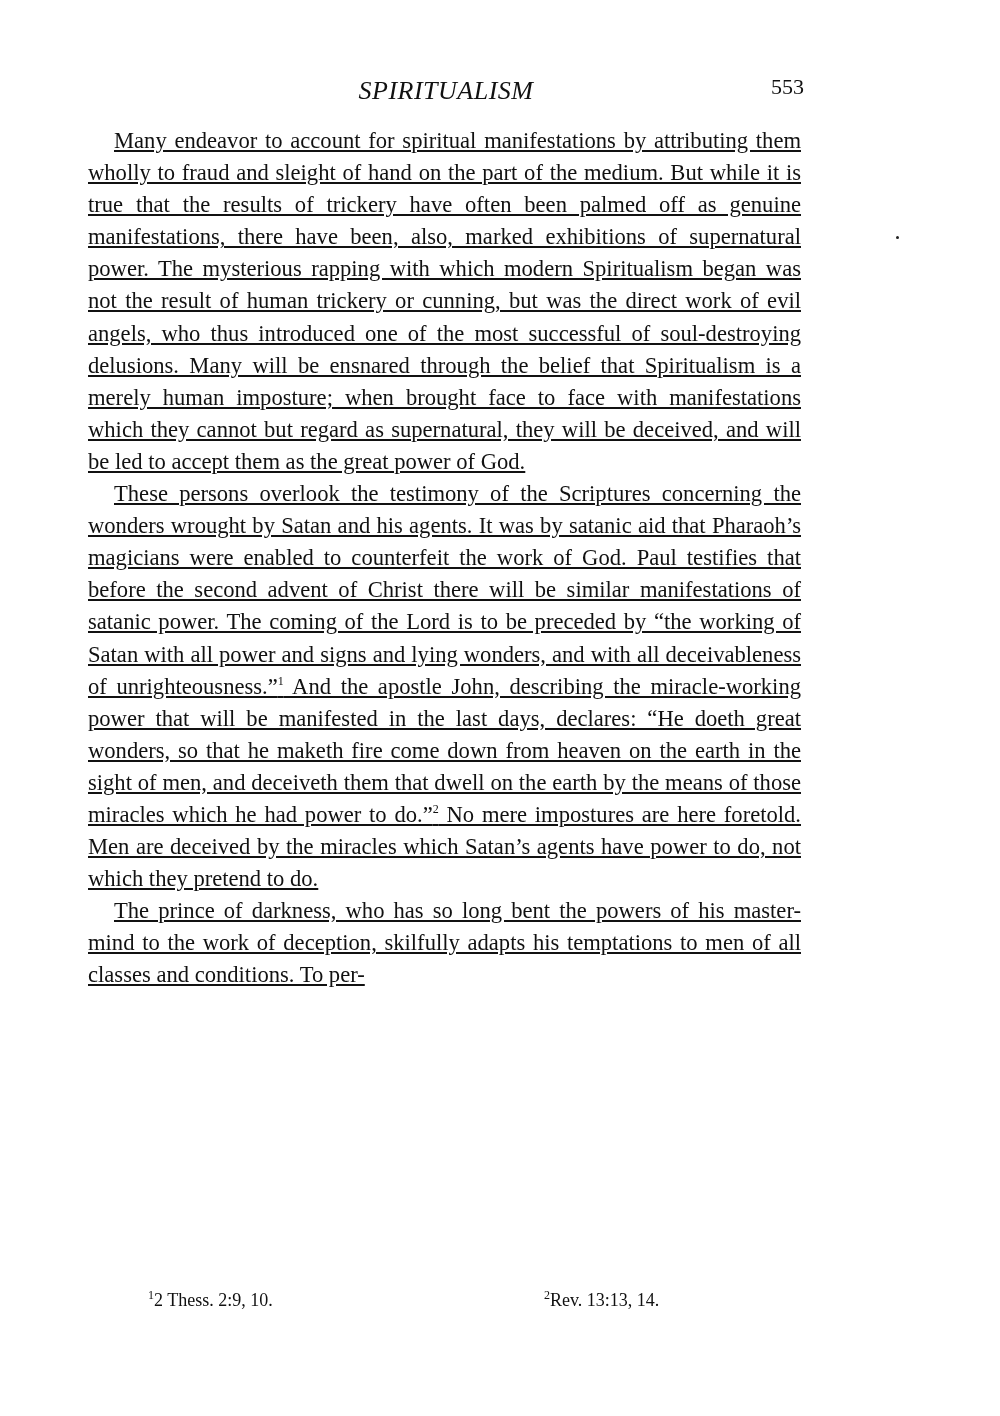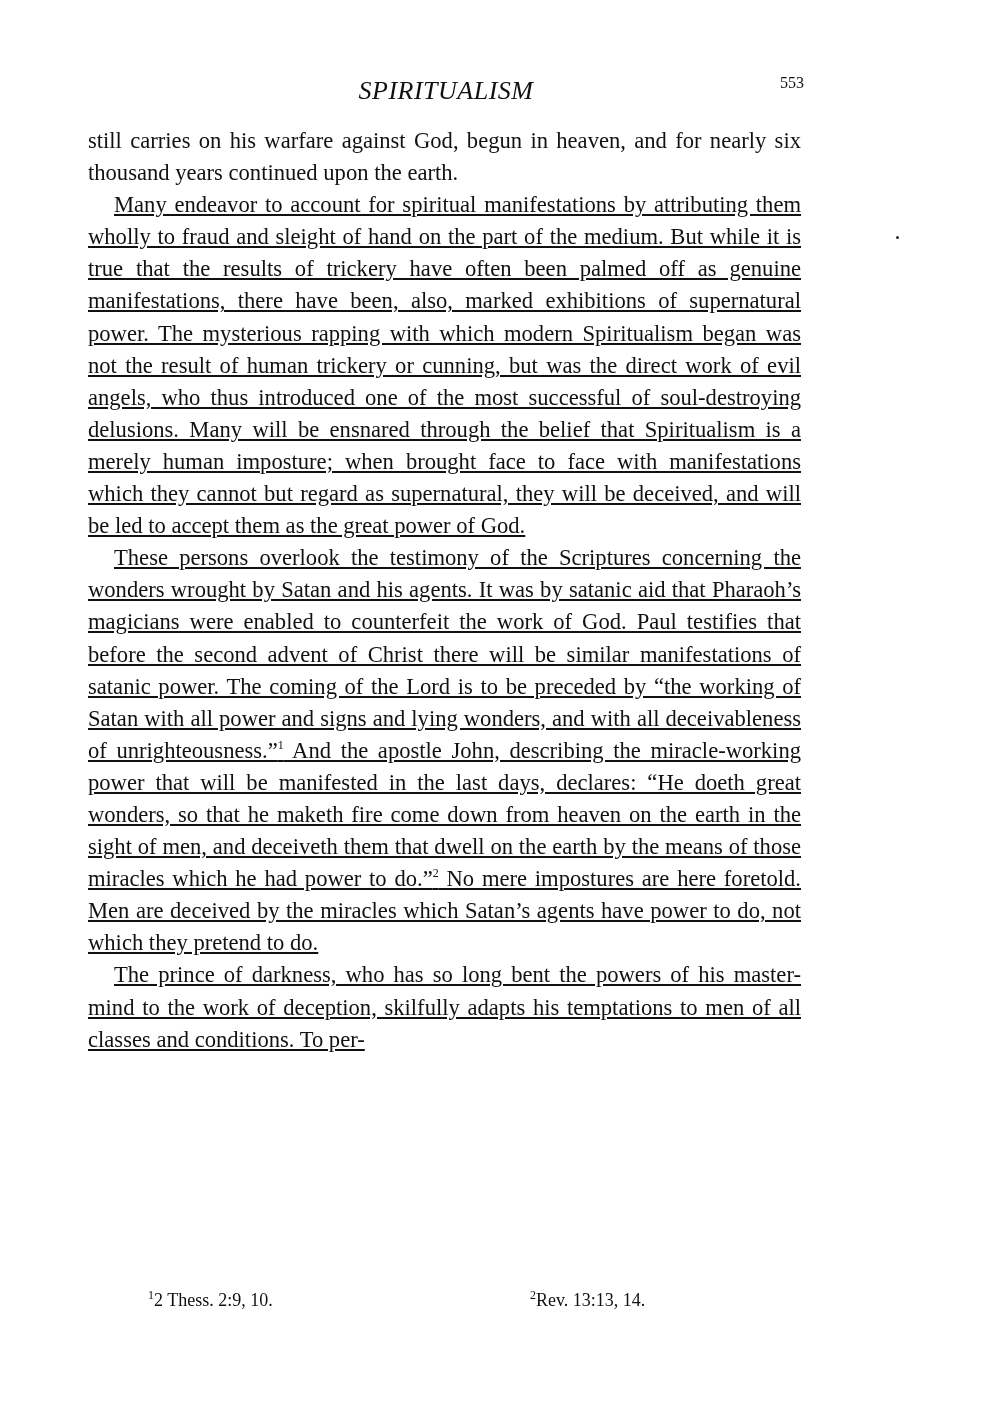--- a/index.html
+++ b/index.html
@@ -1,42 +1,41 @@
 <!DOCTYPE html>
 <html><head>
 <meta charset="utf-8">
 <style>
   html, body { margin: 0; padding: 0; background: #ffffff; }
   body { width: 1000px; height: 1416px; position: relative; overflow: hidden;
          font-family: "Liberation Serif", "DejaVu Serif", serif; color: #111; }
   .header { position: absolute; top: 70px; left: 88px; width: 716px; height: 34px; }
   .running-title { position: absolute; left: 0; right: 0; text-align: center;
                    font-style: italic; font-size: 26px; letter-spacing: 0.5px; top: 6px; }
-  .page-num { position: absolute; right: 0; top: 4px; font-size: 16px; }
+  .page-num { position: absolute; right: 0; top: 4px; font-size: 22px; }
   .body-text { position: absolute; top: 125px; left: 88px; width: 713px;
                font-size: 22.6px; line-height: 32.1px; text-align: justify; }
   .body-text p { margin: 0; }
   .body-text p.indent { text-indent: 26px; text-decoration: underline; }
   sup { font-size: 12px; line-height: 0; vertical-align: super; }
   .footnotes { position: absolute; top: 1290px; left: 148px; width: 620px; font-size: 18px; }
   .fn { position: absolute; top: 0; white-space: nowrap; }
   .fn1 { left: 0; }
-  .fn2 { left: 382px; }
+  .fn2 { left: 396px; }
   .speck { position: absolute; width: 3px; height: 3px; background: #222; border-radius: 50%; }
 </style>
 </head>
 <body>
 
 <div class="header">
   <div class="running-title">SPIRITUALISM</div>
   <div class="page-num">553</div>
 </div>
 
 <div class="body-text">
-  <p>still carries on his warfare against God, begun in heaven, and for nearly six thousand years continued upon the earth.</p>
   <p class="indent">Many endeavor to account for spiritual manifestations by attributing them wholly to fraud and sleight of hand on the part of the medium. But while it is true that the results of trickery have often been palmed off as genuine manifestations, there have been, also, marked exhibitions of supernatural power. The mysterious rapping with which modern Spiritualism began was not the result of human trickery or cunning, but was the direct work of evil angels, who thus introduced one of the most successful of soul-destroying delusions. Many will be ensnared through the belief that Spiritualism is a merely human imposture; when brought face to face with manifestations which they cannot but regard as supernatural, they will be deceived, and will be led to accept them as the great power of God.</p>
   <p class="indent"><span>These persons overlook the testimony of the Scriptures concerning the wonders wrought by Satan and his agents. It was by satanic aid that Pharaoh’s magicians were enabled to counterfeit the work of God. Paul testifies that before the second advent of Christ there will be similar manifestations of satanic power. The coming of the Lord is to be preceded by “the working of Satan with all power and signs and lying wonders, and with all deceivableness of unrighteousness.”</span><sup>1</sup><span> And the apostle John, describing the miracle-working power that will be manifested in the last days, declares: “He doeth great wonders, so that he maketh fire come down from heaven on the earth in the sight of men, and deceiveth them that dwell on the earth by the means of those miracles which he had power to do.”</span><sup>2</sup><span> No mere impostures are here foretold. Men are deceived by the miracles which Satan’s agents have power to do, not which they pretend to do.</span></p>
   <p class="indent">The prince of darkness, who has so long bent the powers of his master-mind to the work of deception, skilfully adapts his temptations to men of all classes and conditions. To per-</p>
 </div>
 
 <div class="footnotes">
   <div class="fn fn1"><sup>1</sup><span>2 Thess. 2:9, 10.</span></div>
   <div class="fn fn2"><sup>2</sup><span>Rev. 13:13, 14.</span></div>
 </div>
 

